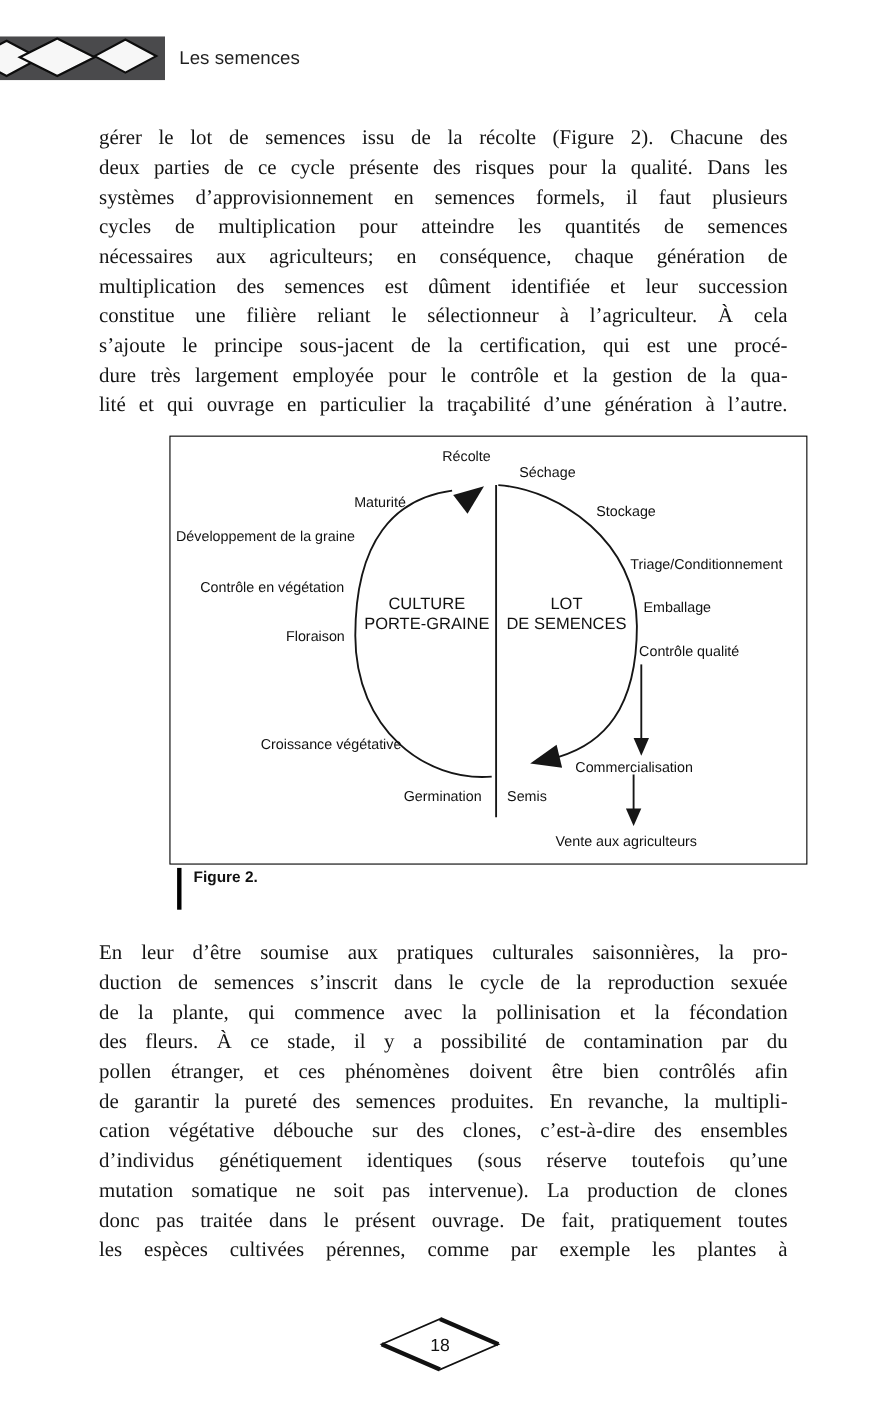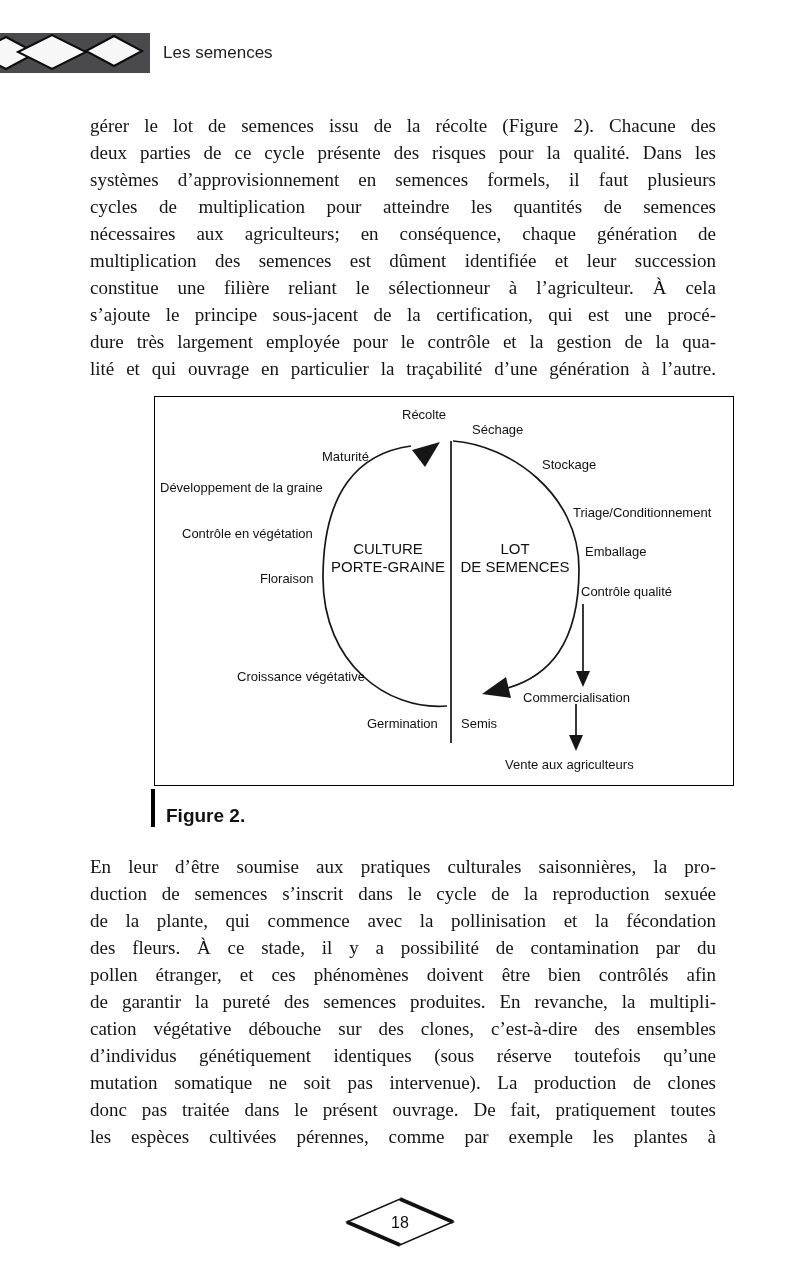--- a/index.html
+++ b/index.html
@@ -22,22 +22,22 @@
     text-align:justify; text-align-last:justify;
   }
   
   .fig-box {
     position:absolute; left:122px; top:396px; width:578px; height:388px;
     border:1.5px solid #000;
     margin-left:32px;
   }
   .fig-box svg { display:block; width:578px; height:388px; }
   .fig-caption {
-    position:absolute; left:151px; top:789px; display:flex; align-items:flex-end;
-    font-family:"Liberation Sans", sans-serif; font-size:19px; color:#111;
+    position:absolute; left:161px; top:789px; display:flex; align-items:flex-start;
+    font-family:"Liberation Sans", sans-serif; font-size:14px; color:#111;
   }
   .cap-bar { width:4px; height:38px; background:#000; margin-right:11px; }
   .cap-label { font-weight:bold; margin-right:5px; }
   
   .dg-label { font-family:"Liberation Sans", sans-serif; font-size:13px; fill:#111; }
   .dg-title { font-family:"Liberation Sans", sans-serif; font-size:15px; fill:#111; text-anchor:middle; }
   .dg-stroke { fill:none; stroke:#161616; stroke-width:1.7; }
   .dg-fill { fill:#161616; stroke:none; }
   
   .page-diamond { position:absolute; left:345px; top:1197px; width:110px; height:50px; }

